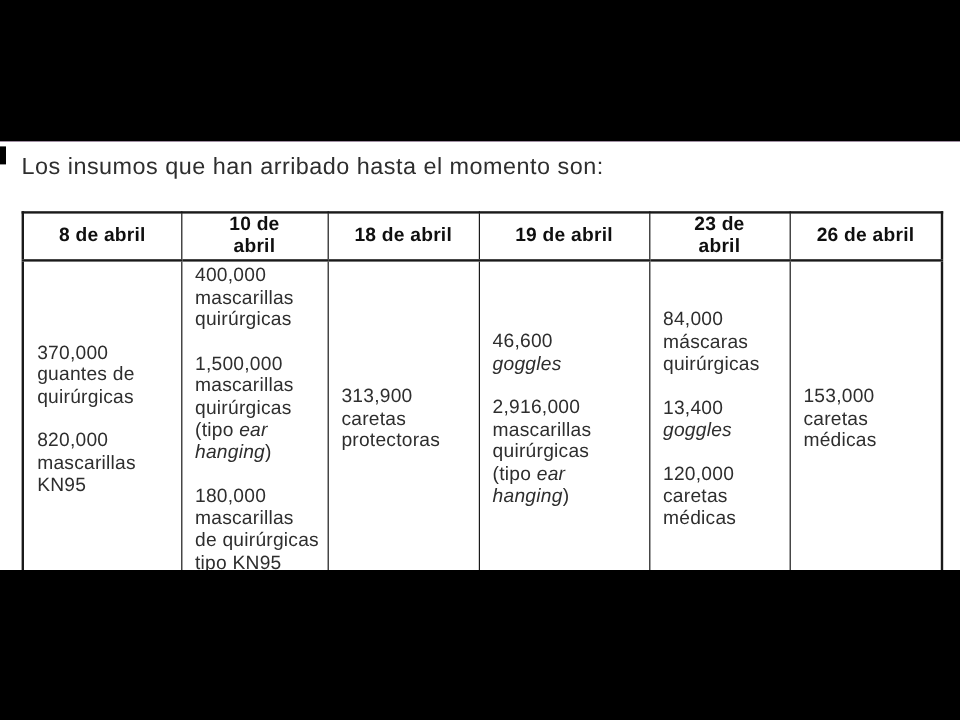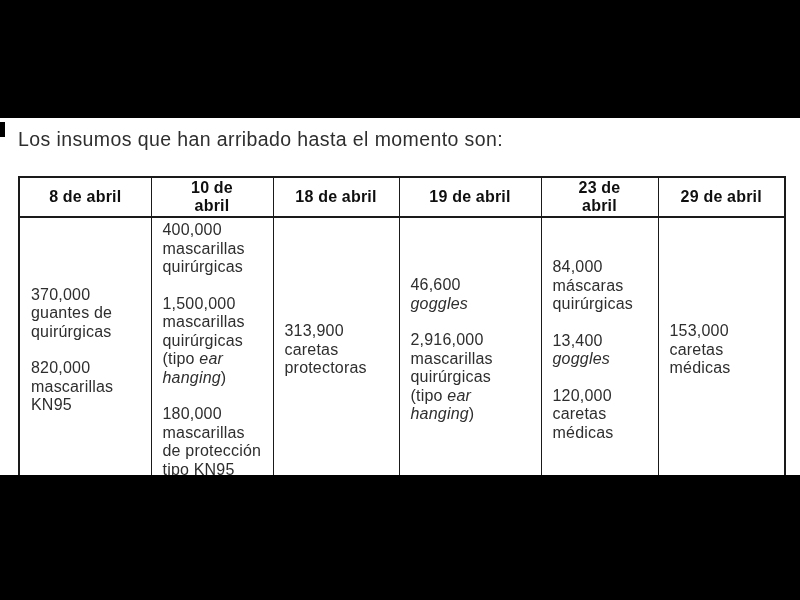--- a/index.html
+++ b/index.html
@@ -110,21 +110,21 @@
           <col class="c4">
           <col class="c5">
       </colgroup>
       <thead>
         <tr>
             <th>8 de abril</th>
             <th>10 de abril</th>
             <th>18 de abril</th>
             <th>19 de abril</th>
             <th>23 de abril</th>
-            <th>29 de abril</th>
+            <th>26 de abril</th>
           </tr>
       </thead>
       <tbody>
         <tr>
             <td>
               <div class="cell-block">
                 <div class="cell-line"><span>370,000</span></div>
                 <div class="cell-line"><span>guantes de</span></div>
                 <div class="cell-line"><span>quirúrgicas</span></div>
               </div>
@@ -143,21 +143,21 @@
               <div class="cell-block">
                 <div class="cell-line"><span>1,500,000</span></div>
                 <div class="cell-line"><span>mascarillas</span></div>
                 <div class="cell-line"><span>quirúrgicas</span></div>
                 <div class="cell-line"><span>(tipo </span><span class="it">ear</span></div>
                 <div class="cell-line"><span class="it">hanging</span><span>)</span></div>
               </div>
               <div class="cell-block">
                 <div class="cell-line"><span>180,000</span></div>
                 <div class="cell-line"><span>mascarillas</span></div>
-                <div class="cell-line"><span>de protección</span></div>
+                <div class="cell-line"><span>de quirúrgicas</span></div>
                 <div class="cell-line"><span>tipo KN95</span></div>
               </div>
             </td>
             <td>
               <div class="cell-block">
                 <div class="cell-line"><span>313,900</span></div>
                 <div class="cell-line"><span>caretas</span></div>
                 <div class="cell-line"><span>protectoras</span></div>
               </div>
             </td>

